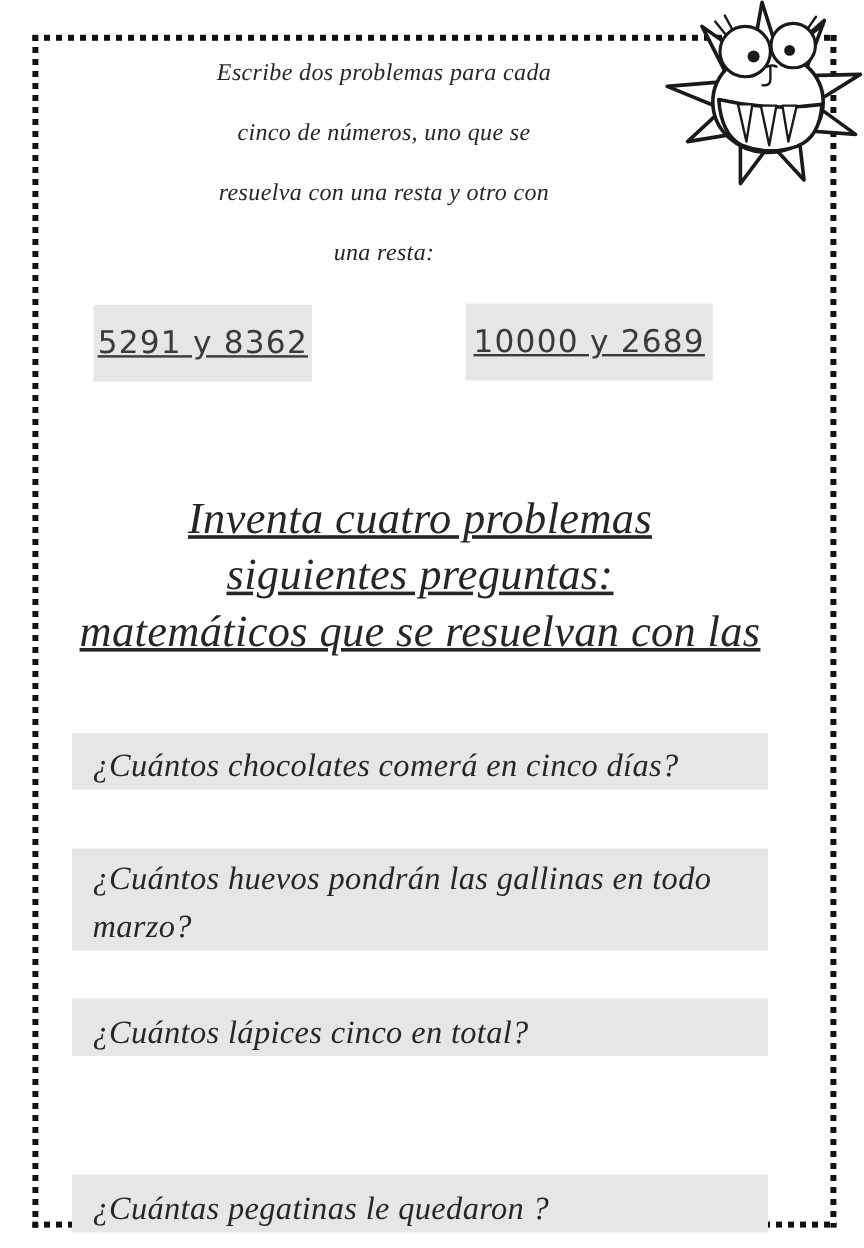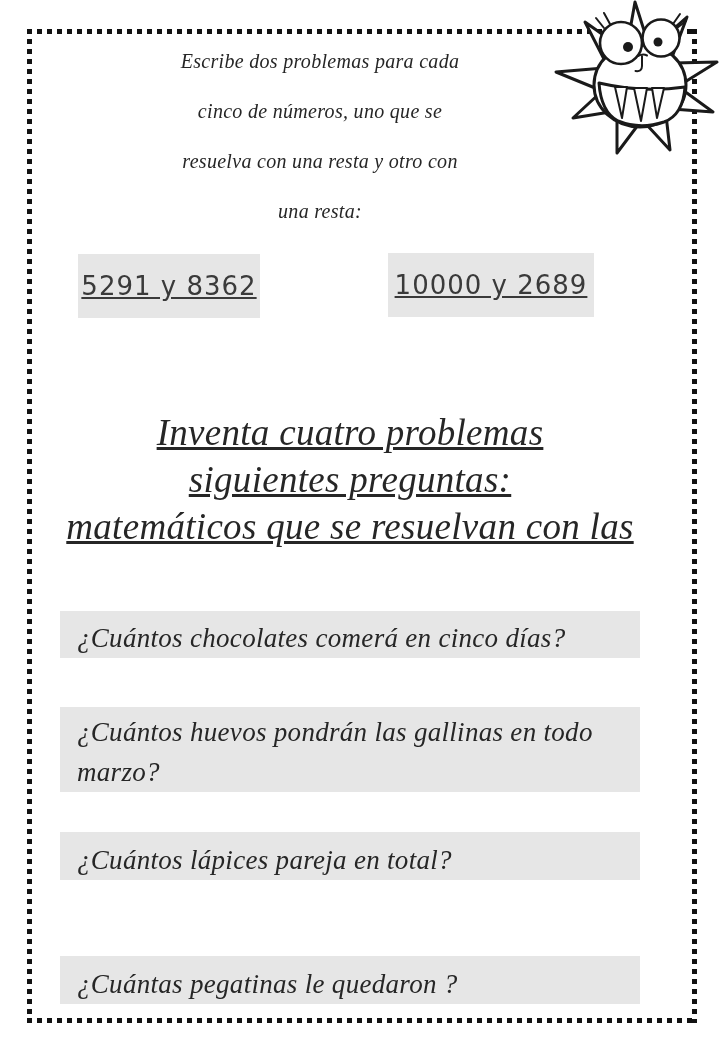--- a/index.html
+++ b/index.html
@@ -49,21 +49,21 @@
 
   .qbox {
     left: 60px; width: 580px;
     font-size: 27px; line-height: 40px;
     display: flex; align-items: flex-end;
     box-sizing: border-box; padding: 0 10px 0 17px;
   }
   .qbox-1 { top: 611px; height: 47px; }
   .qbox-2 { top: 707px; height: 85px; align-items: flex-end; padding-top: 2px; }
   .qbox-3 { top: 832px; height: 48px; }
-  .qbox-4 { top: 956px; height: 48px; }
+  .qbox-4 { top: 979px; height: 48px; }
 
   .sun {
     position: absolute; top: 0; left: 552px; width: 168px; height: 162px;
   }
 </style>
 </head>
 <body>
 
 <div class="page">
 
@@ -92,21 +92,21 @@
     <div>matemáticos que se resuelvan con las</div>
   </div>
 
   <div class="graybox qbox qbox-1 script">
     <span>¿Cuántos chocolates comerá en cinco días?</span>
   </div>
   <div class="graybox qbox qbox-2 script">
     <span>¿Cuántos huevos pondrán las gallinas en todo marzo?</span>
   </div>
   <div class="graybox qbox qbox-3 script">
-    <span>¿Cuántos lápices pareja en total?</span>
+    <span>¿Cuántos lápices cinco en total?</span>
   </div>
   <div class="graybox qbox qbox-4 script">
     <span>¿Cuántas pegatinas le quedaron ?</span>
   </div>
 
   <svg class="sun" viewBox="0 0 168 162" xmlns="http://www.w3.org/2000/svg" aria-hidden="true">
 
     <g fill="#ffffff" stroke="#1a1a1a" stroke-width="3" stroke-linejoin="round">
       <polygon points="83,2 75,47 97,46"></polygon>
       <polygon points="135,17 101,47 119,60"></polygon>

